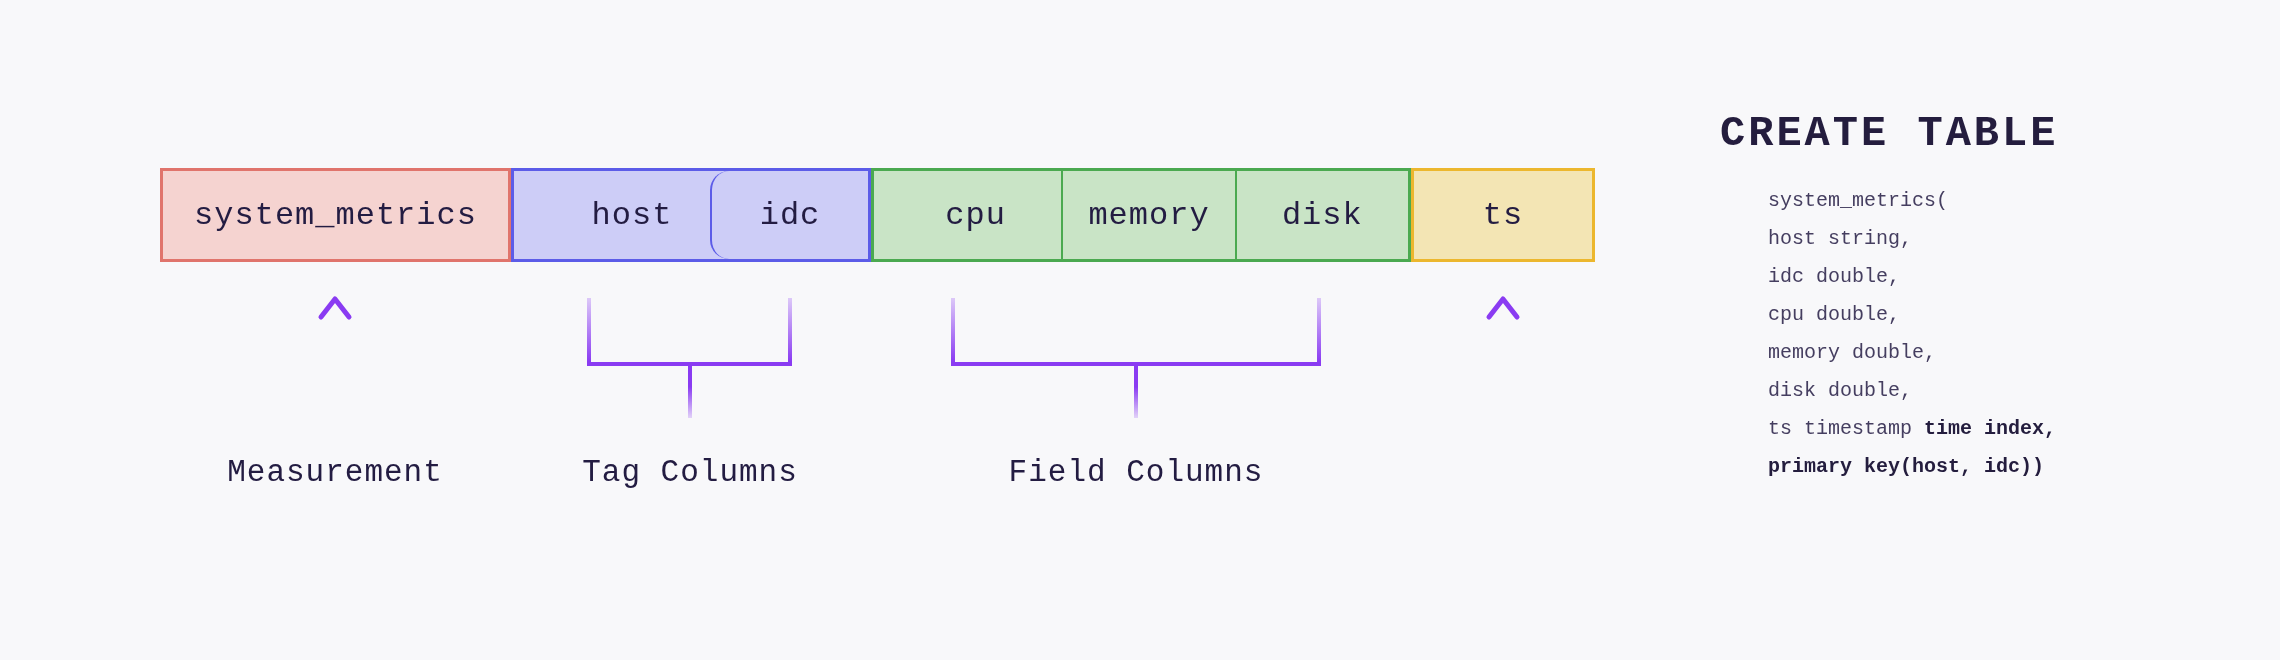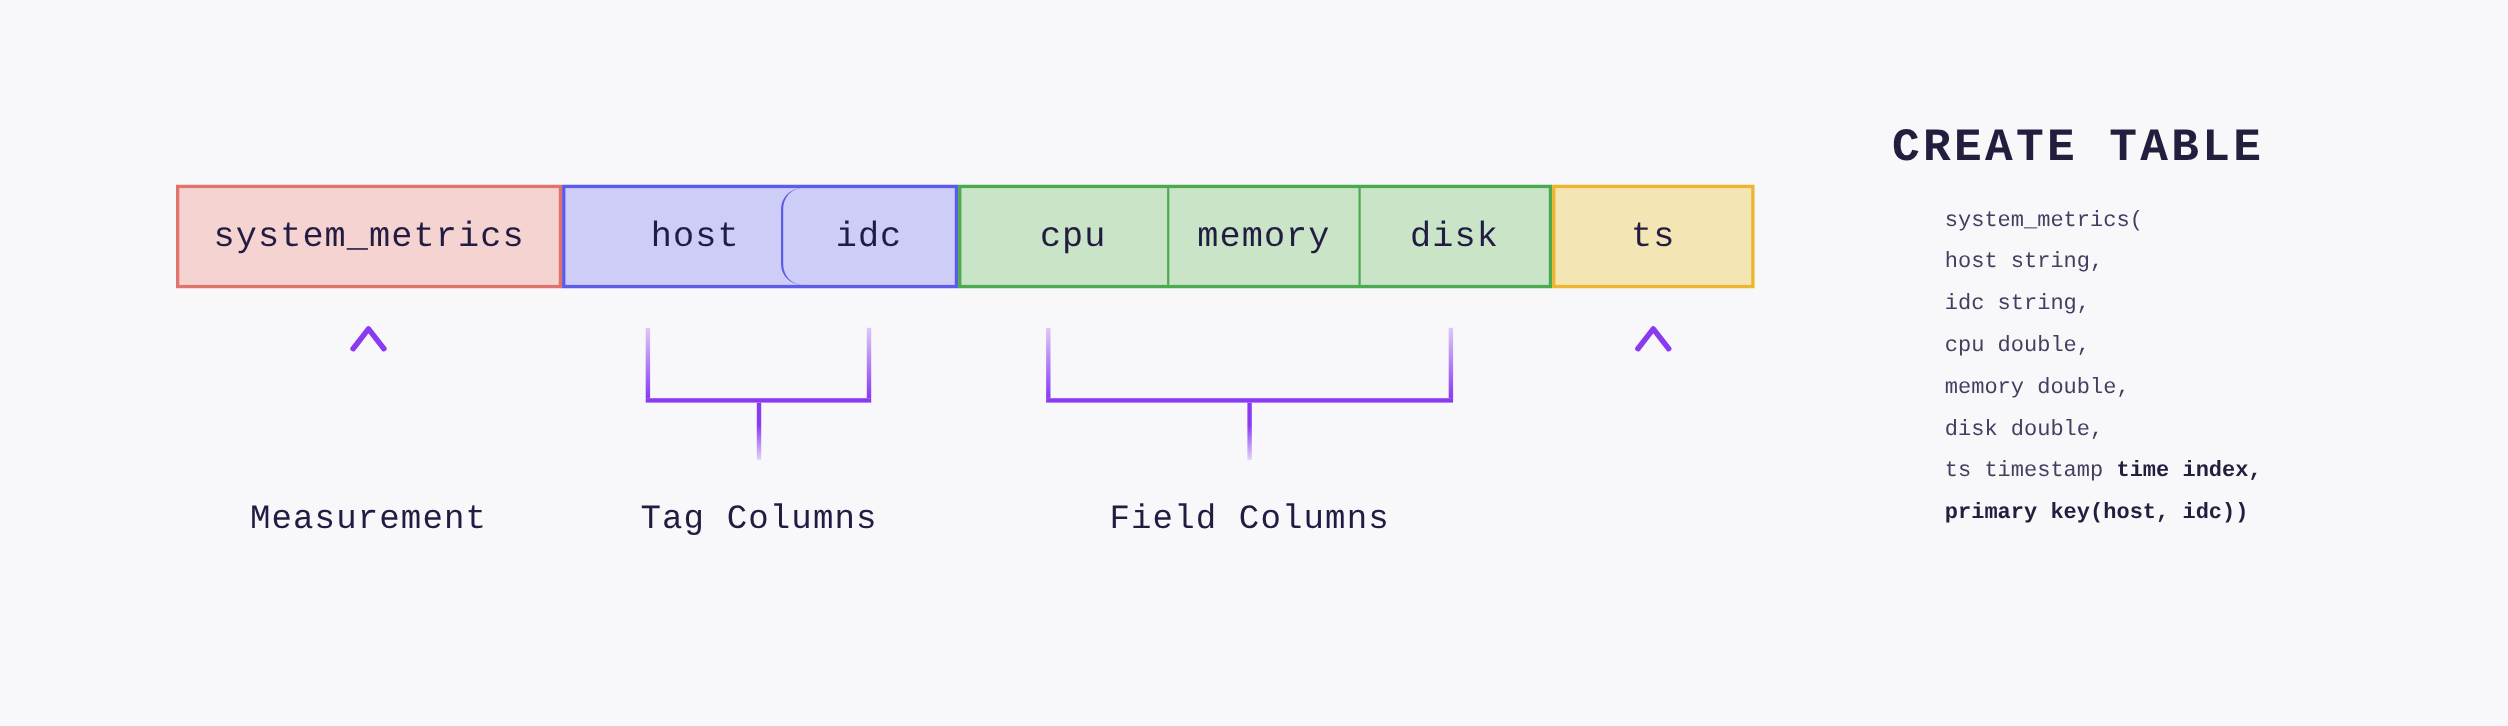--- a/index.html
+++ b/index.html
@@ -150,21 +150,21 @@
 
   <div class="sql-block">
     <div class="sql-heading">CREATE TABLE</div>
     <div class="code-line">
       <span>system_metrics(</span>
     </div>
     <div class="code-line">
       <span>host string,</span>
     </div>
     <div class="code-line">
-      <span>idc string,</span>
+      <span>idc double,</span>
     </div>
     <div class="code-line">
       <span>cpu double,</span>
     </div>
     <div class="code-line">
       <span>memory double,</span>
     </div>
     <div class="code-line">
       <span>disk double,</span>
     </div>

